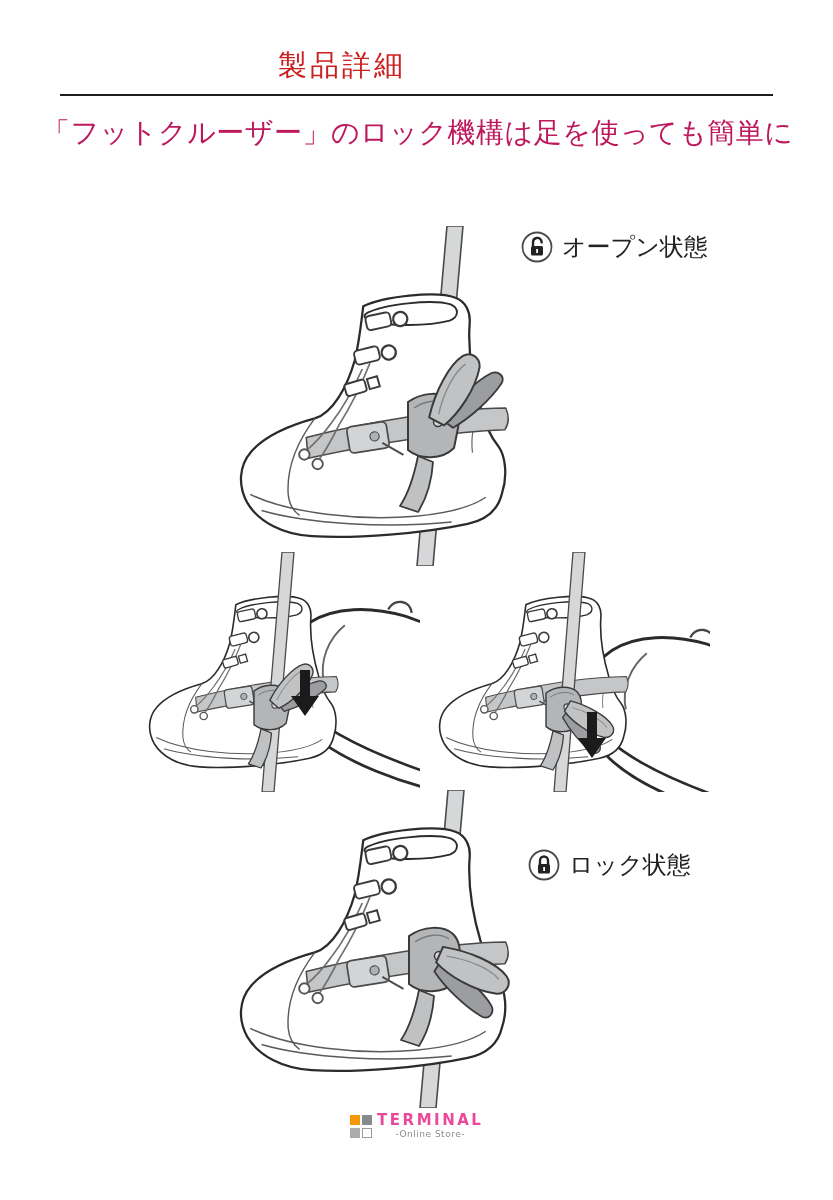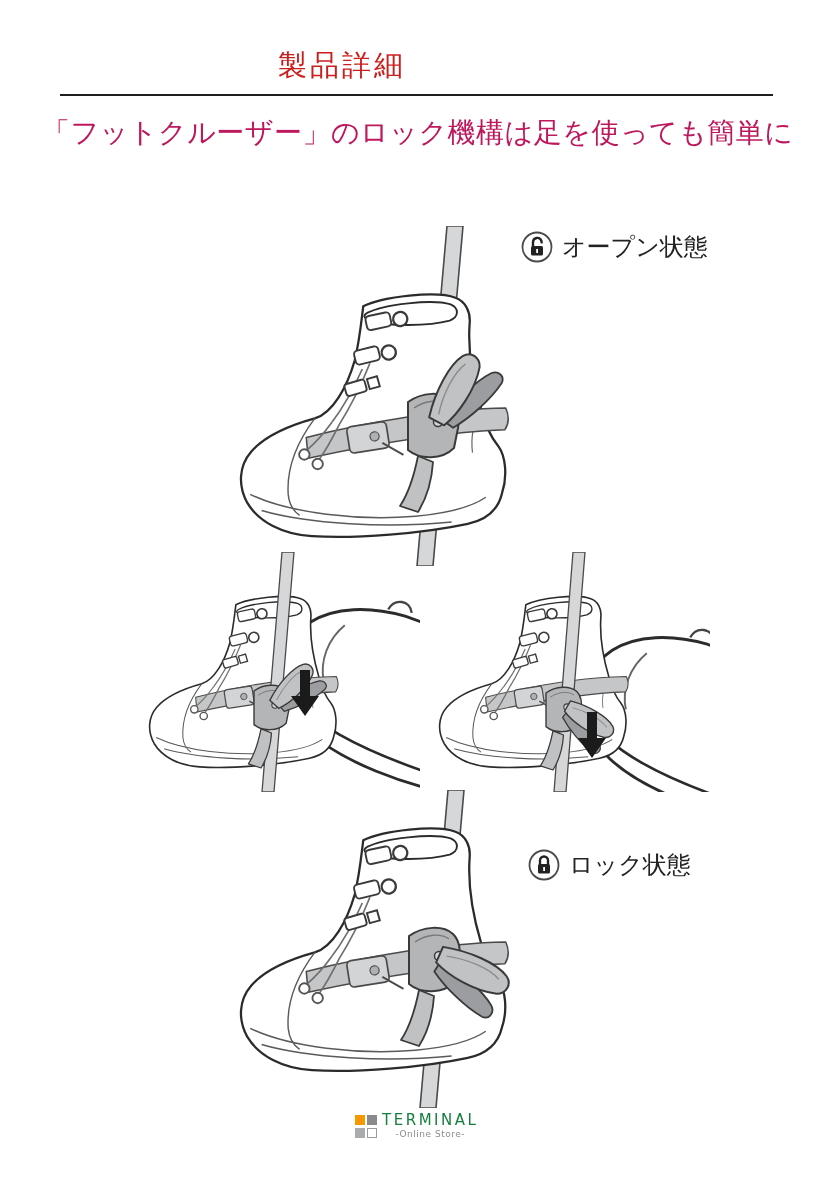--- a/index.html
+++ b/index.html
@@ -35,21 +35,21 @@
   .logo-grid{
     display:grid;grid-template-columns:10px 10px;grid-template-rows:10px 10px;
     gap:2.5px;margin-top:3px;
   }
   .logo-grid span{display:block;width:10px;height:10px;}
   .sq-tl{background:#f39800;}
   .sq-tr{background:#898a8c;}
   .sq-bl{background:#aaabad;}
   .sq-br{background:#ffffff;border:1.5px solid #9a9b9d;box-sizing:border-box;}
   .logo-text{display:flex;flex-direction:column;}
-  .brand{font-size:15px;font-weight:400;letter-spacing:2.5px;color:#15803d;line-height:17px;}
+  .brand{font-size:15px;font-weight:700;letter-spacing:2.5px;color:#ec4899;line-height:17px;}
   .tagline{font-size:9px;color:#8b8c8e;text-align:center;letter-spacing:0.5px;line-height:10px;}
 </style>
 </head>
 <body>
 
 <div class="page">
 
   <svg width="0" height="0" style="position:absolute" aria-hidden="true">
     <defs>
       <g id="boot">

